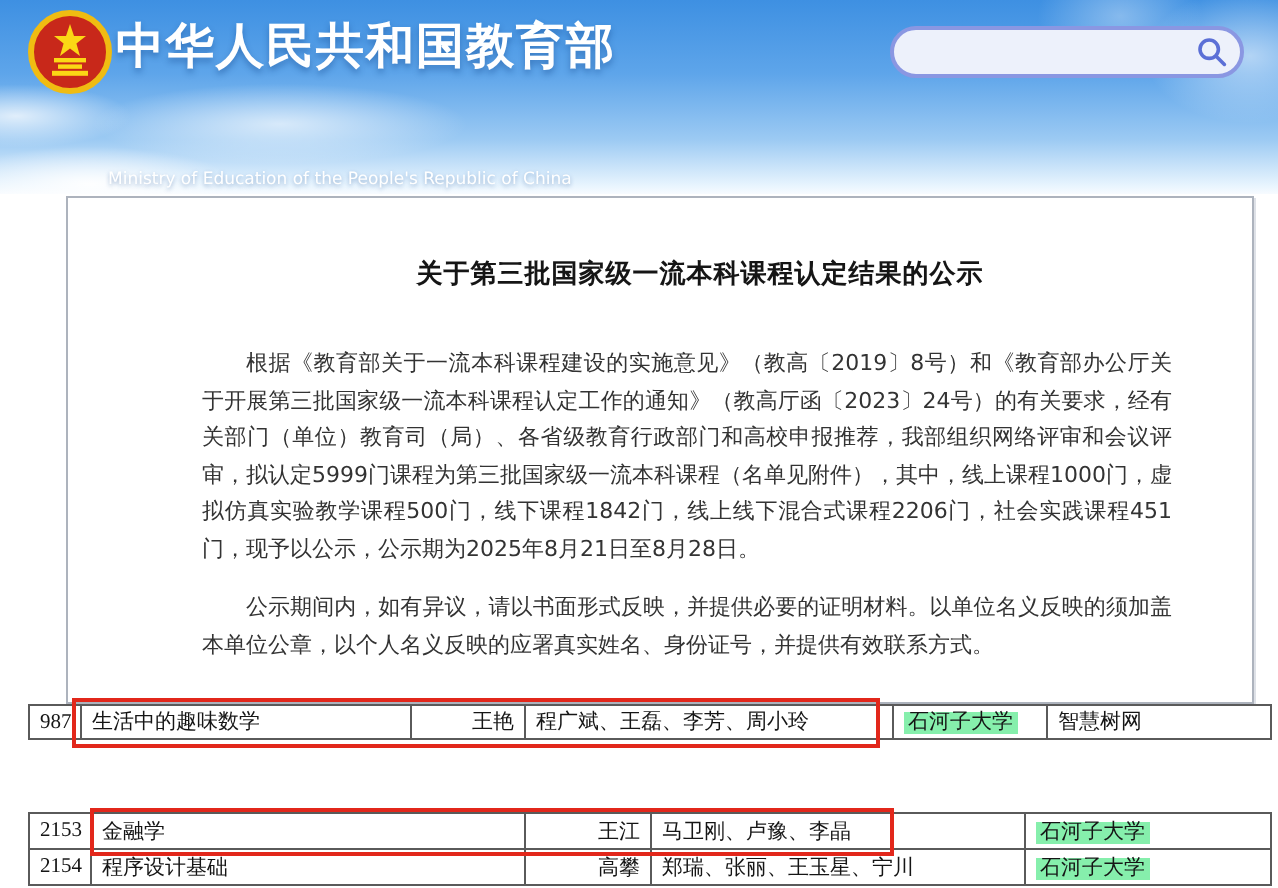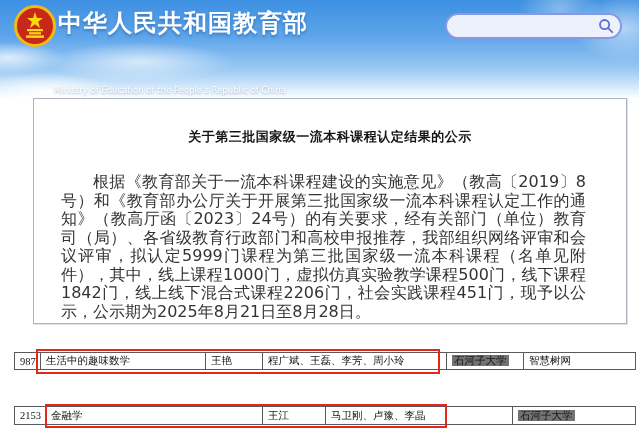--- a/index.html
+++ b/index.html
@@ -39,44 +39,45 @@
   }
   .search-icon { width:16px; height:16px; flex:0 0 auto; cursor:pointer; }
   
   .breadcrumb {
     position:absolute; left:8px; top:77px; font-size:10.5px; color:#75753a; white-space:nowrap;
   }
   .breadcrumb .crumb { color:#75753a; text-decoration:none; cursor:pointer; }
   .breadcrumb .sep { margin:0 7px; }
   
   .content-box {
-    position:absolute; left:33px; top:98px; width:594px; height:226px;
+    position:absolute; left:33px; top:98px; width:594px; height:254px;
     background:#fff; border:1px solid #adb3bd;
     box-shadow:1px 1px 0 rgba(160,170,185,.35);
+    padding-left:40px;
   }
   .article-title {
     margin-top:29px; text-align:center; font-size:13px; font-weight:bold; color:#151515;
     letter-spacing:.5px;
   }
   .article-body { margin:27px 40px 0 27px; }
   .article-body p {
-    font-size:16px; line-height:18.5px; color:#333; text-align:justify;
+    font-size:11px; line-height:18.5px; color:#333; text-align:justify;
     text-indent:2em; margin-bottom:11px;
   }
   
   table { border-collapse:collapse; table-layout:fixed; position:absolute; background:#fff; }
   td {
     border:1px solid #5a5a5a; height:17px; padding:0 5px; font-size:10.5px; color:#151515;
     font-family:"Liberation Serif","DejaVu Serif",serif; white-space:nowrap; overflow:hidden;
   }
   .t-upper { left:14px; top:352px; width:621px; }
   .t-lower { left:14px; top:406px; width:621px; }
   .t-lower td { height:18px; }
-  td.c-no, td.c-leader { text-align:left; }
-  .hl { background:#737373; padding:0 2px; }
+  td.c-no, td.c-leader { text-align:right; }
+  .hl { background:#86efac; padding:0 2px; }
   
   .redbox {
     position:absolute; border:2px solid #e2271b; pointer-events:none; z-index:5;
   }
   .redbox-1 { left:36px; top:349px; width:404px; height:25px; }
   .redbox-2 { left:45px; top:404px; width:402px; height:24px; }
 </style>
 </head>
 <body>
 
@@ -101,20 +102,21 @@
         <line x1="10.2" y1="10.2" x2="14.2" y2="14.2" stroke="#5b6fd6" stroke-width="1.8" stroke-linecap="round"></line>
       </svg>
     </div>
 
   </div>
 
   <div class="content-box">
     <div class="article-title">关于第三批国家级一流本科课程认定结果的公示</div>
     <div class="article-body">
       <p>根据《教育部关于一流本科课程建设的实施意见》（教高〔2019〕8号）和《教育部办公厅关于开展第三批国家级一流本科课程认定工作的通知》（教高厅函〔2023〕24号）的有关要求，经有关部门（单位）教育司（局）、各省级教育行政部门和高校申报推荐，我部组织网络评审和会议评审，拟认定5999门课程为第三批国家级一流本科课程（名单见附件），其中，线上课程1000门，虚拟仿真实验教学课程500门，线下课程1842门，线上线下混合式课程2206门，社会实践课程451门，现予以公示，公示期为2025年8月21日至8月28日。</p>
+      <p>公示期间内，如有异议，请以书面形式反映，并提供必要的证明材料。以单位名义反映的须加盖本单位公章，以个人名义反映的应署真实姓名、身份证号，并提供有效联系方式。</p>
     </div>
   </div>
 
   <table class="t-upper">
     <colgroup>
       <col style="width:26px">
         <col style="width:165px">
         <col style="width:57px">
       <col style="width:184px">
         <col style="width:77px">
@@ -141,19 +143,26 @@
         <col style="width:123px">
     </colgroup>
     <tbody>
       <tr>
         <td class="c-no">2153</td>
         <td>金融学</td>
         <td class="c-leader">王江</td>
         <td>马卫刚、卢豫、李晶</td>
         <td><span class="hl">石河子大学</span></td>
       </tr>
+      <tr>
+        <td class="c-no">2154</td>
+        <td>程序设计基础</td>
+        <td class="c-leader">高攀</td>
+        <td>郑瑞、张丽、王玉星、宁川</td>
+        <td><span class="hl">石河子大学</span></td>
+      </tr>
     </tbody>
   </table>
 
   <div class="redbox redbox-1"></div>
   <div class="redbox redbox-2"></div>
 
 </div>
 
 </body></html>

